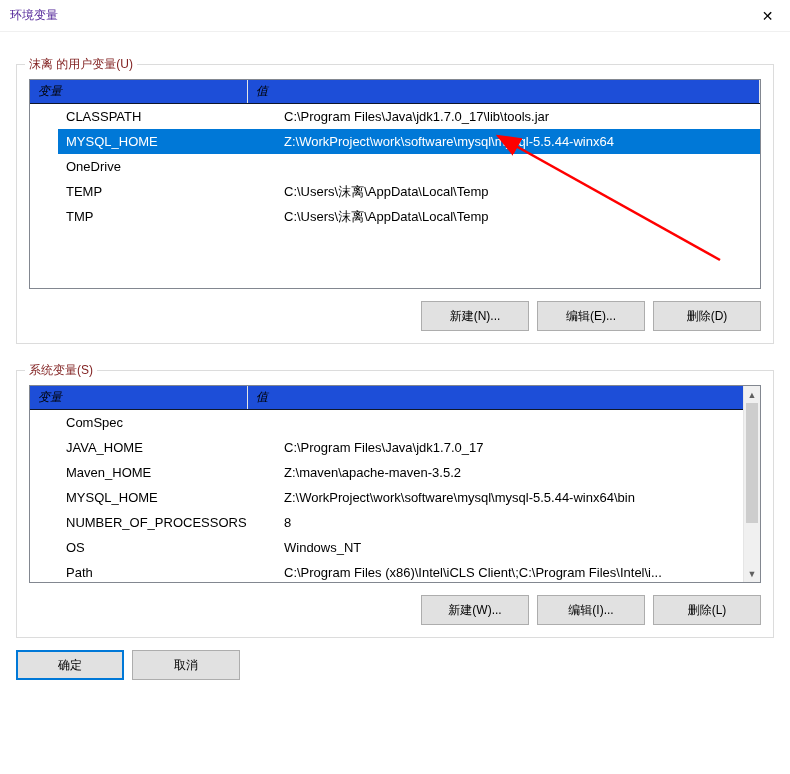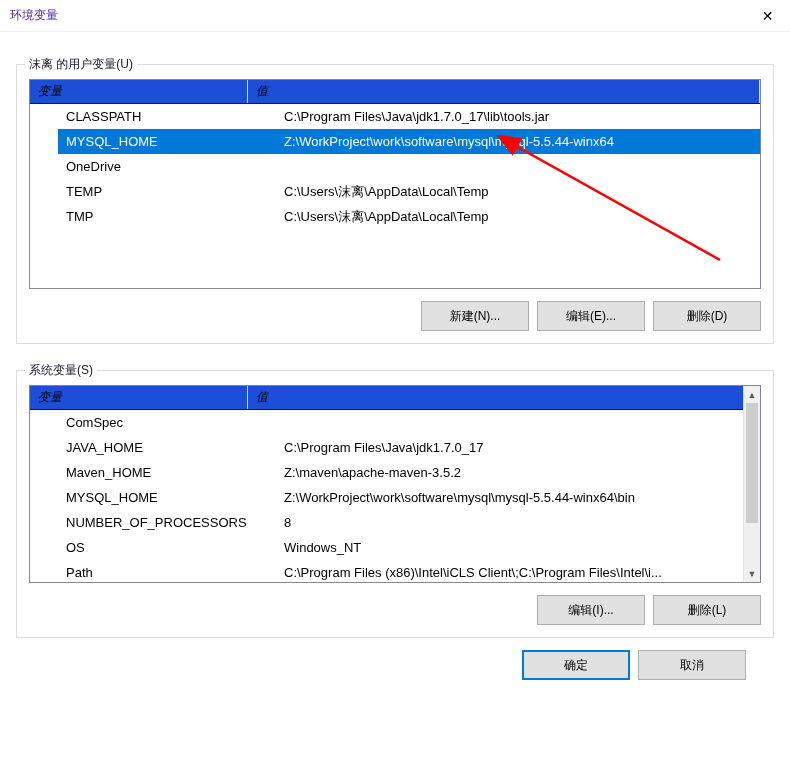--- a/index.html
+++ b/index.html
@@ -39,21 +39,21 @@
   padding: 14px 12px 12px 12px;
   margin-top: 18px;
 }
 .groupbox .legend {
   position: absolute;
   top: -9px;
   left: 8px;
   background: #fff;
   padding: 0 4px;
   font-size: 12px;
-  color: #0f172a;
+  color: #7f1d1d;
 }
 
 .table-wrap {
   border: 1px solid #828790;
   background: #fff;
   height: 210px;
   overflow: hidden;
   position: relative;
 }
 .table-wrap.sys { height: 198px; }
@@ -130,21 +130,20 @@
   color: #000;
   display: flex;
   align-items: center;
   justify-content: center;
   cursor: default;
   font-family: Liberation Sans, sans-serif;
 }
 
 .footer {
   display: flex;
-  justify-content: flex-end;
   gap: 8px;
   padding: 12px 28px 0 0;
 }
 .footer .btn { min-width: 108px; }
 .btn.primary-outline { border: 2px solid #0078d7; background: #e1e1e1; }
 
 .arrow-svg {
   position: absolute;
   pointer-events: none;
 }
@@ -246,20 +245,21 @@
           </div>
         </div>
       <div class="sys-scroll">
         <div class="up">▲</div>
         <div class="thumb"></div>
         <div class="down">▼</div>
       </div>
     </div>
 
     <div class="btn-row">
+      <button class="btn">新建(W)...</button>
       <button class="btn">编辑(I)...</button>
       <button class="btn">删除(L)</button>
     </div>
   </div>
 
   <div class="footer">
     <button class="btn primary-outline">确定</button>
     <button class="btn">取消</button>
   </div>
 

